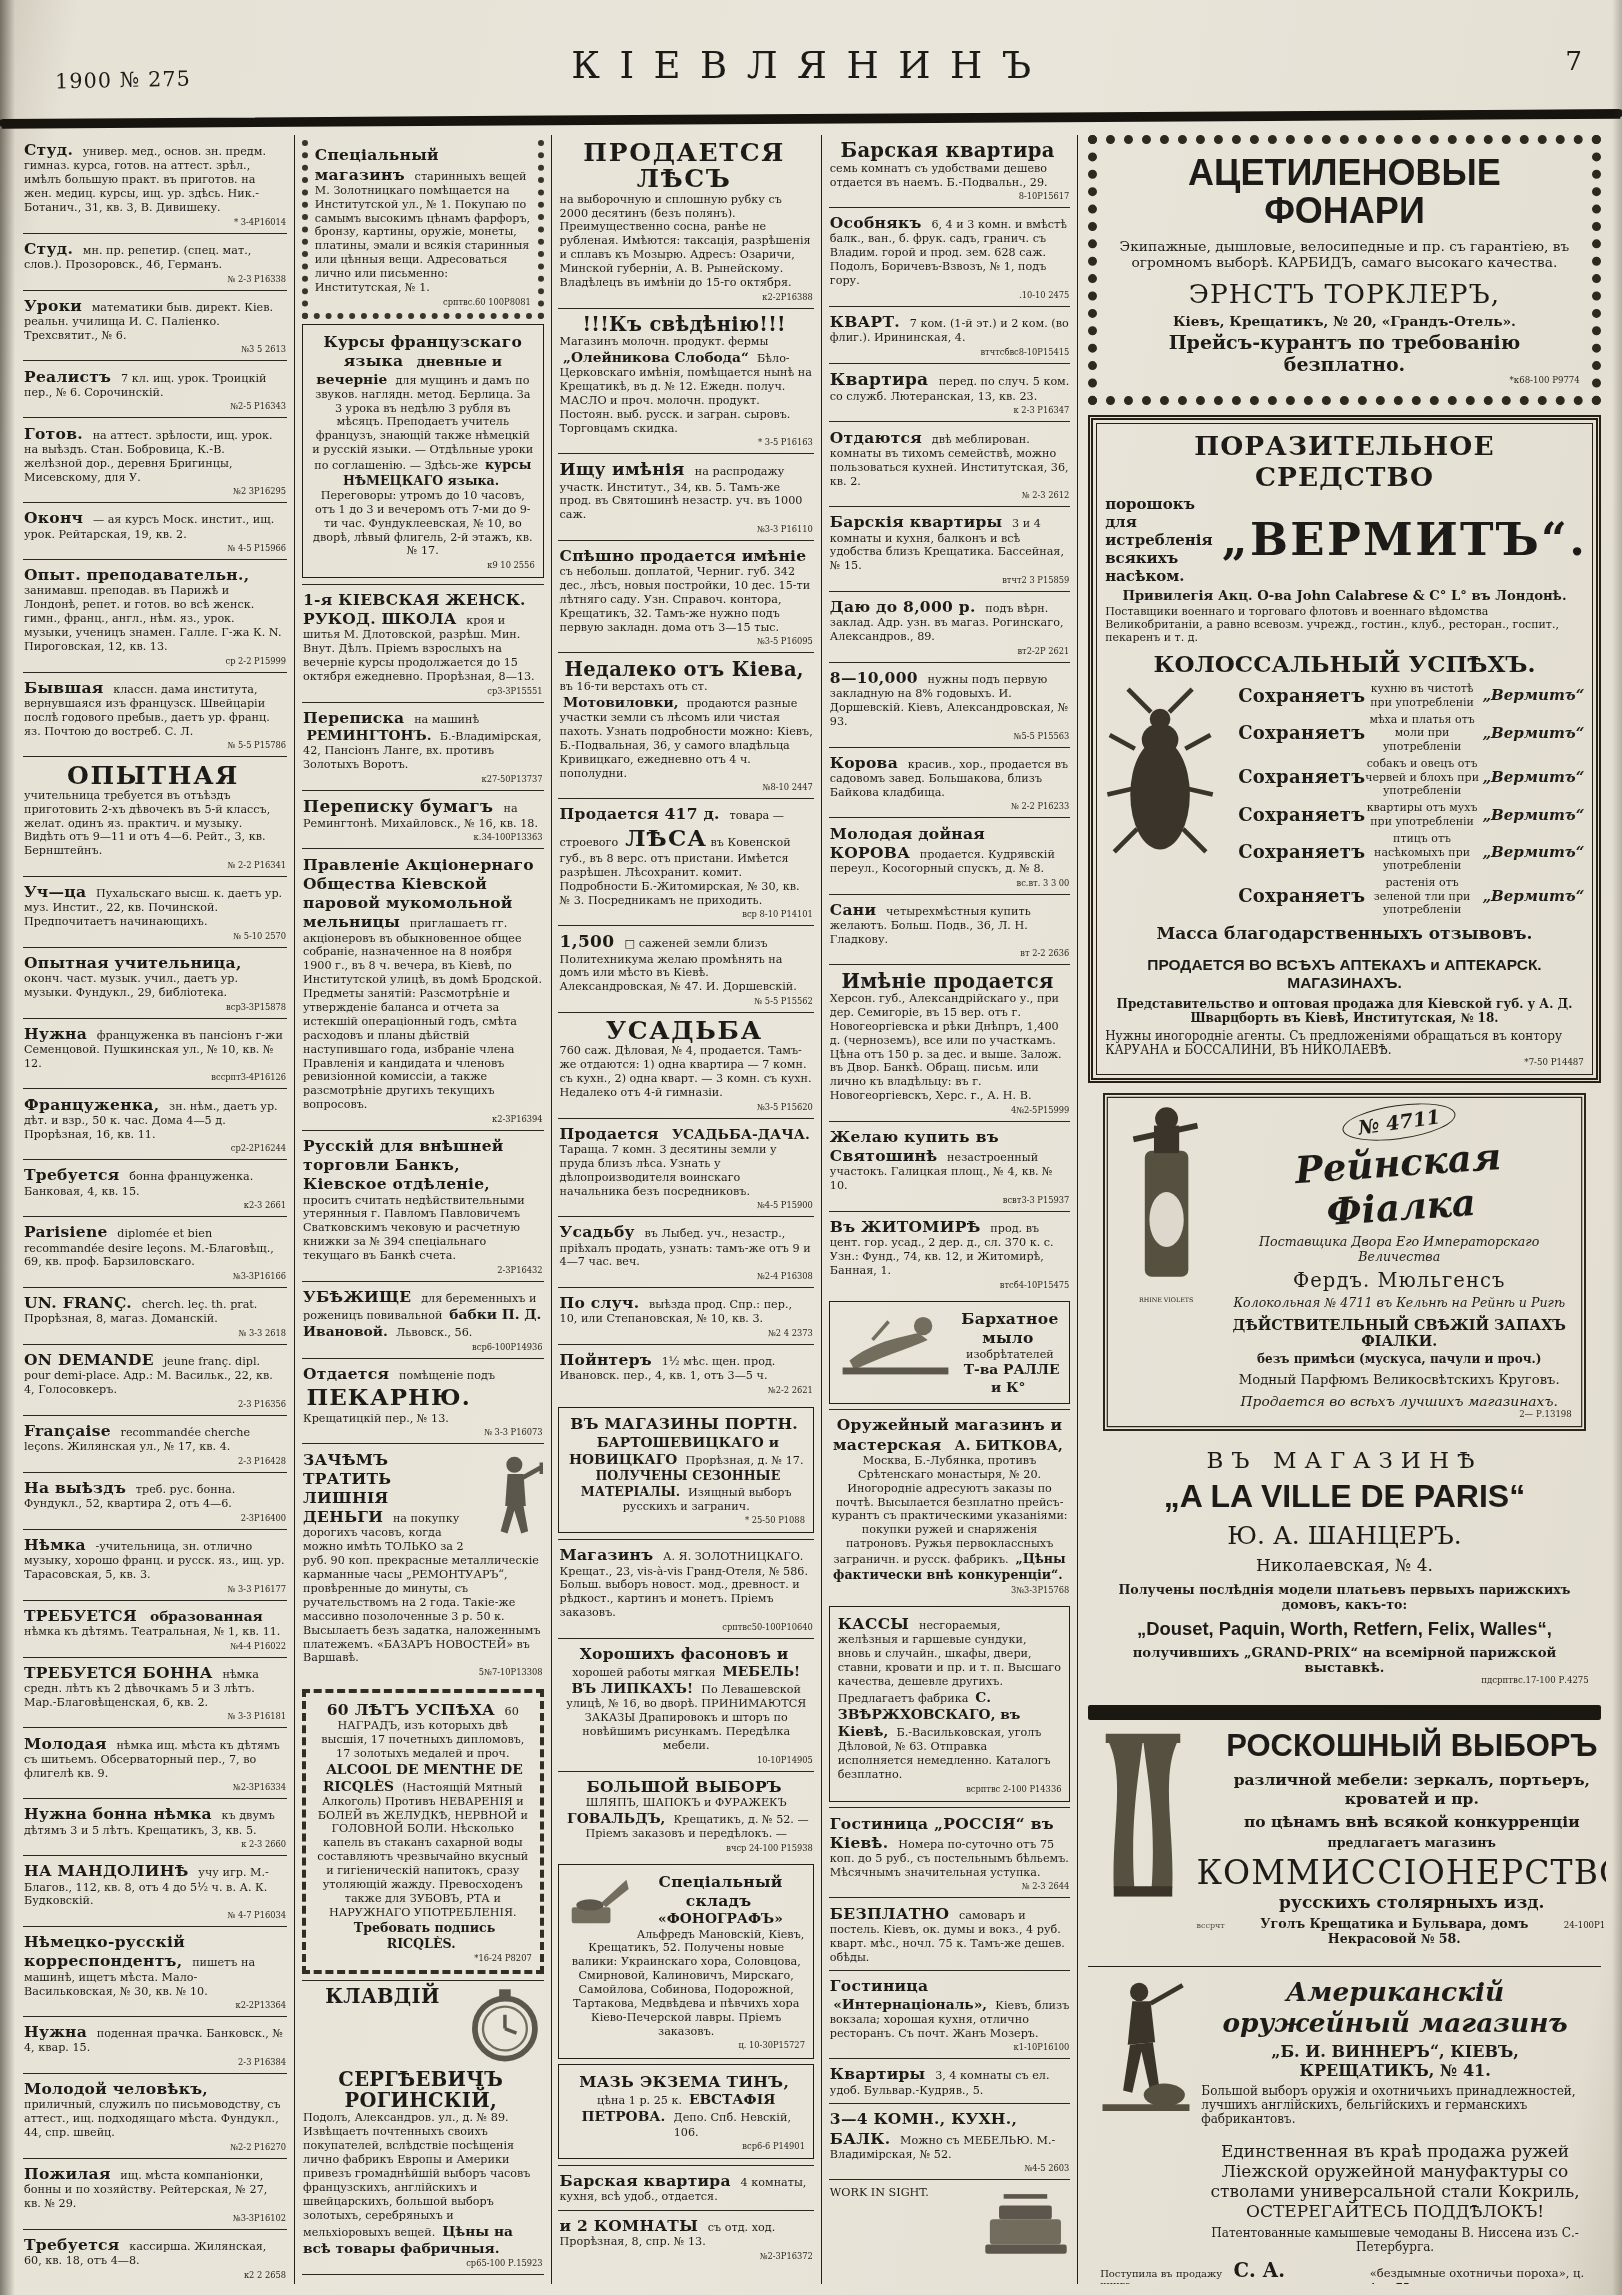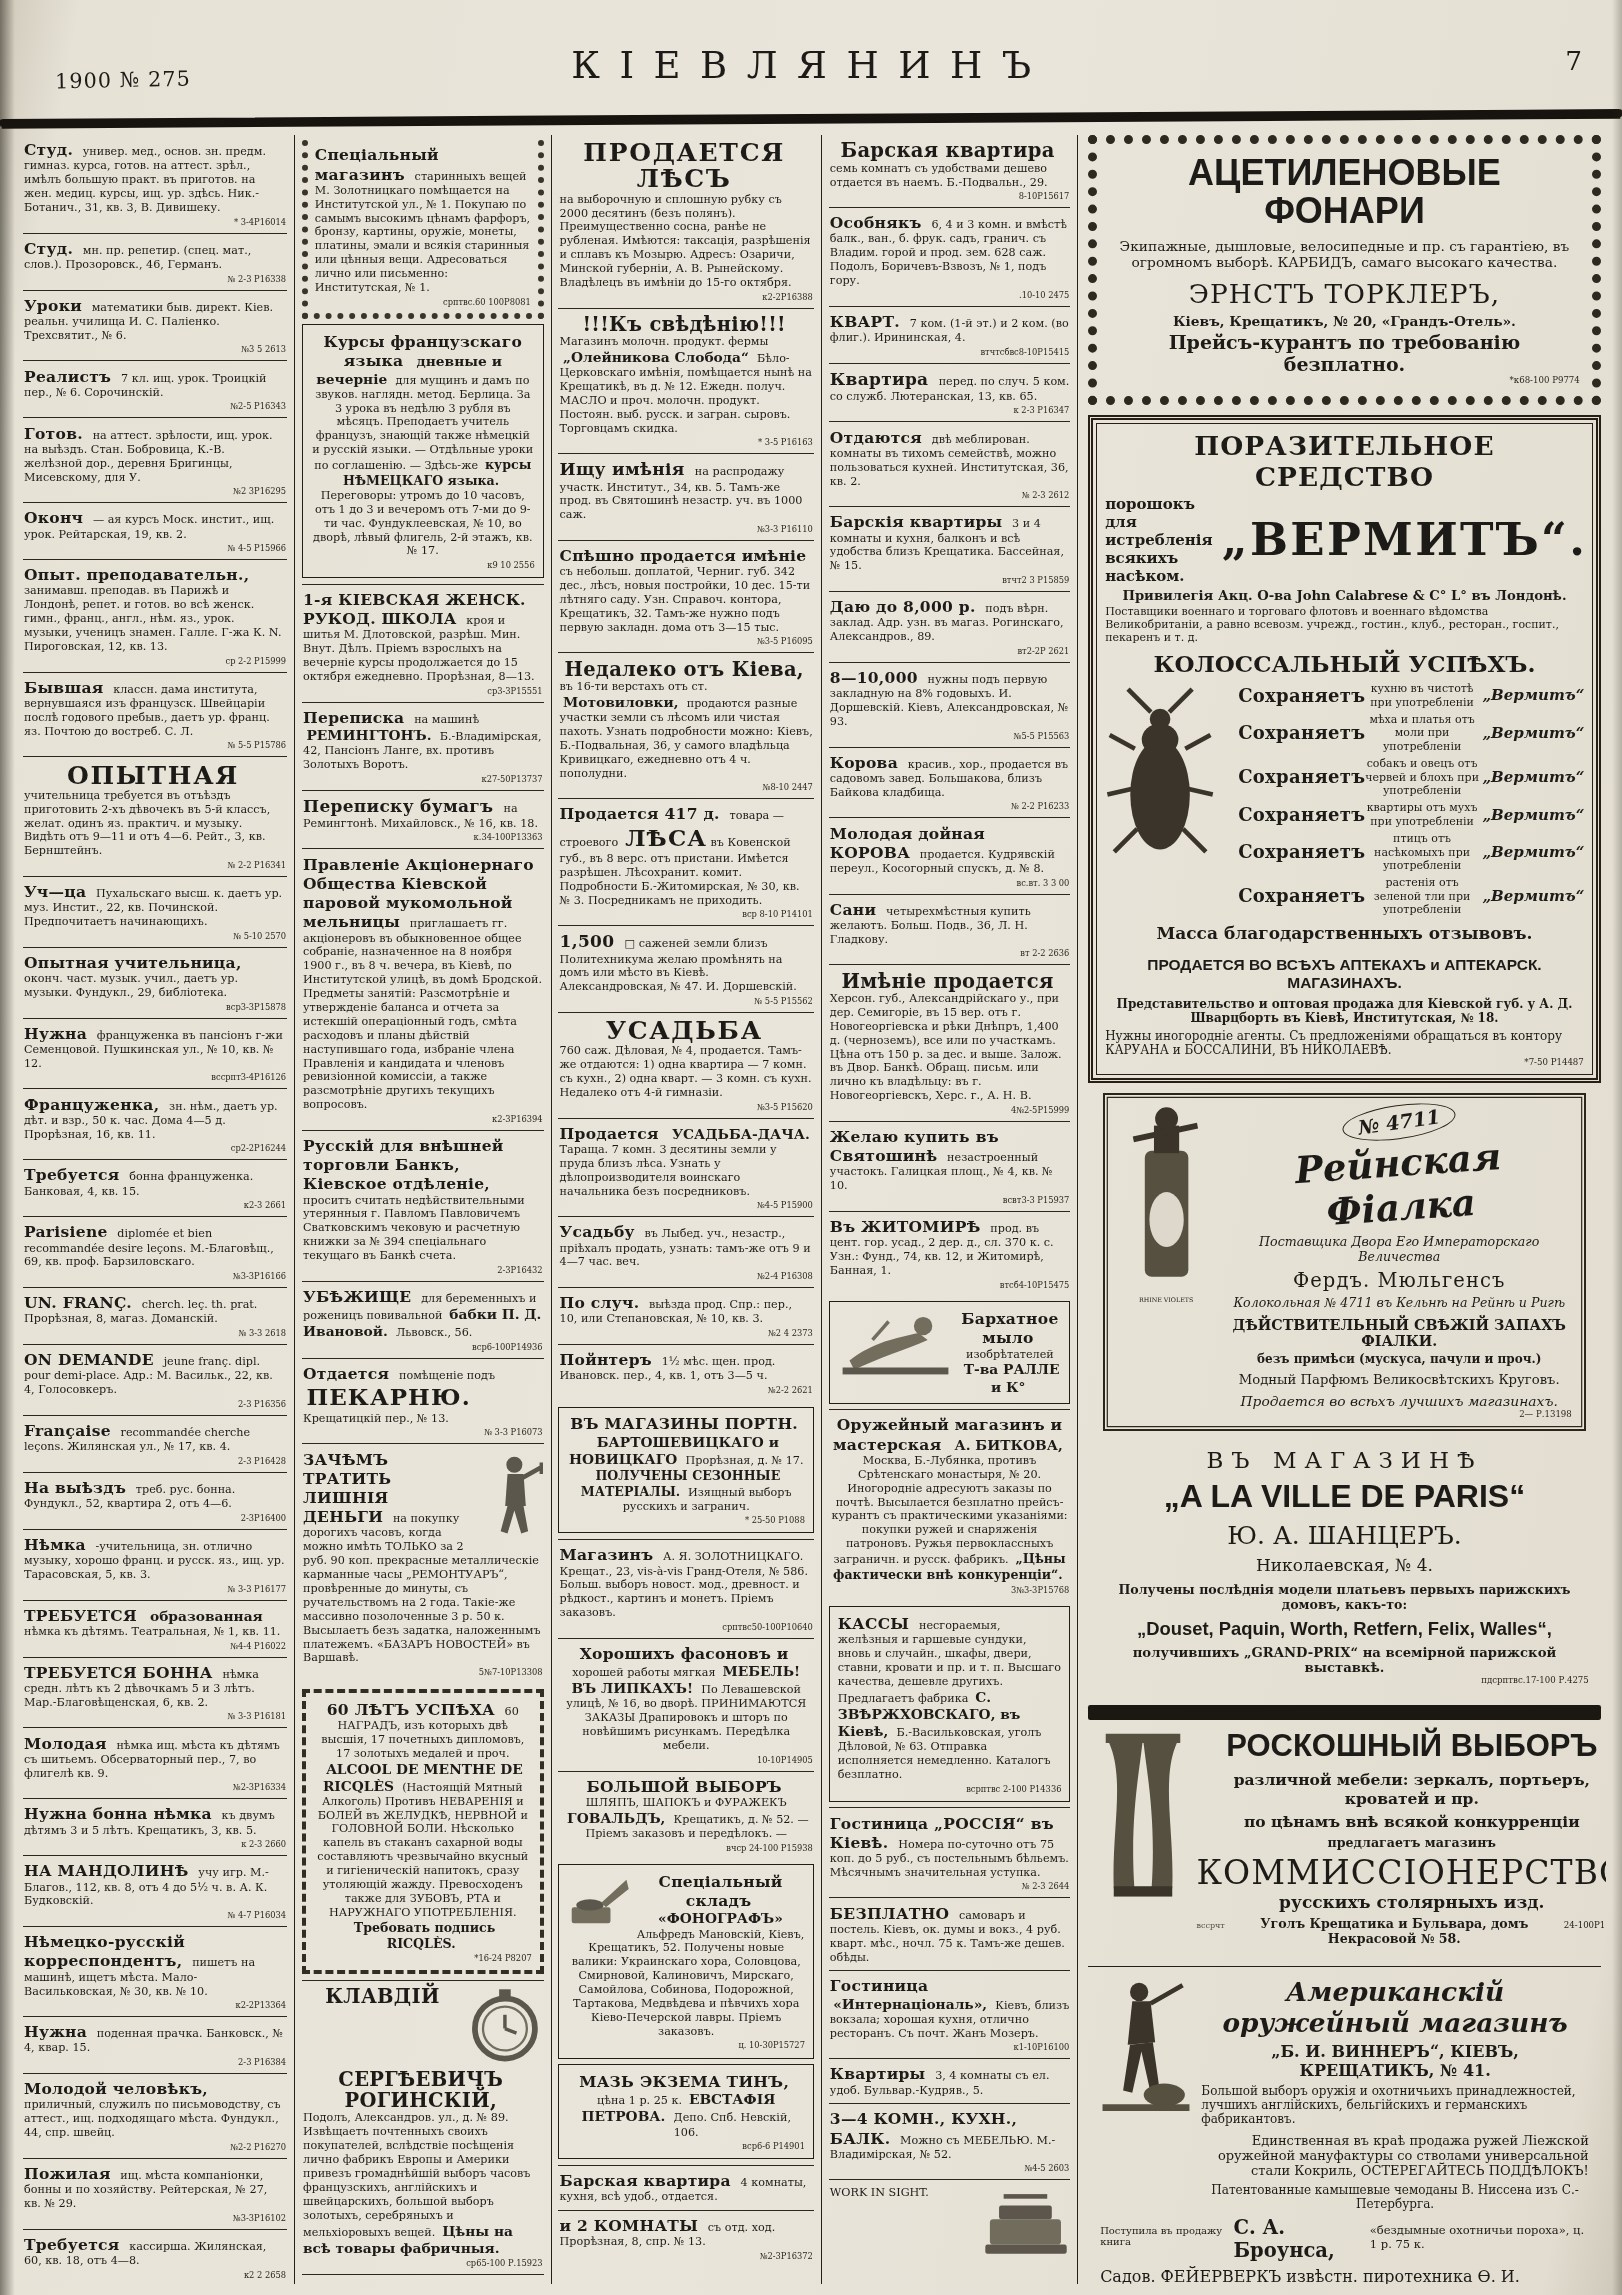--- a/index.html
+++ b/index.html
@@ -158,21 +158,21 @@
               <path class="ink2" d="M30 26 L52 6 L54 14 L34 30 Z"></path>
             </svg></span><span class="lead">Спеціальный складъ </span><span class="lead2">«ФОНОГРАФЪ» </span><span class="body2">Альфредъ Мановскій, Кіевъ, Крещатикъ, 52. Получены новые валики: Украинскаго хора, Соловцова, Смирновой, Калиновичъ, Мирскаго, Самойлова, Собинова, Подорожной, Тартакова, Медвѣдева и пѣвчихъ хора Кіево-Печерской лавры. Пріемъ заказовъ. </span><span class="ref">ц. 10-30Р15727</span></div>
         <div class="ad c-frame c-ctr"><span class="lead">МАЗЬ ЭКЗЕМА ТИНЪ, </span><span class="body">цѣна 1 р. 25 к. </span><span class="lead2">ЕВСТАФІЯ ПЕТРОВА. </span><span class="body2">Депо. Спб. Невскій, 106. </span><span class="ref">вср6-6 Р14901</span></div>
         <div class="ad "><span class="lead">Барская квартира </span><span class="body">4 комнаты, кухня, всѣ удоб., отдается. </span></div>
         <div class="ad "><span class="lead">и 2 КОМНАТЫ </span><span class="body">съ отд. ход. Прорѣзная, 8, спр. № 13. </span><span class="ref">№2-3Р16372</span></div>
       </div>
     <div class="tcol c4">
         <div class="ad c-lg"><span class="lead">Барская квартира </span><span class="body">семь комнатъ съ удобствами дешево отдается въ наемъ. Б.-Подвальн., 29. </span><span class="ref">8-10Р15617</span></div>
         <div class="ad "><span class="lead">Особнякъ </span><span class="body">6, 4 и 3 комн. и вмѣстѣ балк., ван., б. фрук. садъ, гранич. съ Владим. горой и прод. зем. 628 саж. Подолъ, Боричевъ-Взвозъ, № 1, подъ гору. </span><span class="ref">.10-10 2475</span></div>
         <div class="ad "><span class="lead">КВАРТ. </span><span class="body">7 ком. (1-й эт.) и 2 ком. (во флиг.). Ирининская, 4. </span><span class="ref">втчтсбвс8-10Р15415</span></div>
-        <div class="ad c-md"><span class="lead">Квартира </span><span class="body">перед. по случ. 5 ком. со служб. Лютеранская, 13, кв. 65. </span><span class="ref">к 2-3 Р16347</span></div>
+        <div class="ad c-md"><span class="lead">Квартира </span><span class="body">перед. по случ. 5 ком. со служб. Лютеранская, 13, кв. 23. </span><span class="ref">к 2-3 Р16347</span></div>
         <div class="ad "><span class="lead">Отдаются </span><span class="body">двѣ меблирован. комнаты въ тихомъ семействѣ, можно пользоваться кухней. Институтская, 36, кв. 2. </span><span class="ref">№ 2-3 2612</span></div>
         <div class="ad "><span class="lead">Барскія квартиры </span><span class="body">3 и 4 комнаты и кухня, балконъ и всѣ удобства близъ Крещатика. Бассейная, № 15. </span><span class="ref">втчт2 3 Р15859</span></div>
         <div class="ad "><span class="lead">Даю до 8,000 р. </span><span class="body">подъ вѣрн. заклад. Адр. узн. въ магаз. Рогинскаго, Александров., 89. </span><span class="ref">вт2-2Р 2621</span></div>
         <div class="ad "><span class="lead">8—10,000 </span><span class="body">нужны подъ первую закладную на 8% годовыхъ. И. Доршевскій. Кіевъ, Александровская, № 93. </span><span class="ref">№5-5 Р15563</span></div>
         <div class="ad "><span class="lead">Корова </span><span class="body">красив., хор., продается въ садовомъ завед. Большакова, близъ Байкова кладбища. </span><span class="ref">№ 2-2 Р16233</span></div>
         <div class="ad "><span class="lead">Молодая дойная КОРОВА </span><span class="body">продается. Кудрявскій переул., Косогорный спускъ, д. № 8. </span><span class="ref">вс.вт. 3 3 00</span></div>
         <div class="ad "><span class="lead">Сани </span><span class="body">четырехмѣстныя купить желаютъ. Больш. Подв., 36, Л. Н. Гладкову. </span><span class="ref">вт 2-2 2636</span></div>
         <div class="ad c-lg"><span class="lead">Имѣніе продается </span><span class="body">Херсон. губ., Александрійскаго у., при дер. Семигоріе, въ 15 вер. отъ г. Новогеоргіевска и рѣки Днѣпръ, 1,400 д. (черноземъ), все или по участкамъ. Цѣна отъ 150 р. за дес. и выше. Залож. въ Двор. Банкѣ. Обращ. письм. или лично къ владѣльцу: въ г. Новогеоргіевскъ, Херс. г., А. Н. В. </span><span class="ref">4№2-5Р15999</span></div>
         <div class="ad "><span class="lead">Желаю купить въ Святошинѣ </span><span class="body">незастроенный участокъ. Галицкая площ., № 4, кв. № 10. </span><span class="ref">всвт3-3 Р15937</span></div>
         <div class="ad "><span class="lead">Въ ЖИТОМИРѢ </span><span class="body">прод. въ цент. гор. усад., 2 дер. д., сл. 370 к. с. Узн.: Фунд., 74, кв. 12, и Житомирѣ, Банная, 1. </span><span class="ref">втсб4-10Р15475</span></div>
@@ -341,21 +341,21 @@
                 <path d="M44 24 L72 8" stroke="#3a342a" stroke-width="4"></path>
                 <path class="ink" d="M26 60 L20 100 L28 102 L36 66 L44 102 L52 100 L46 58 Z"></path>
                 <ellipse class="ink2" cx="56" cy="104" rx="18" ry="10"></ellipse>
                 <path class="ink2" d="M2 112 h76 v6 h-76 z"></path>
               </svg>
           </span>
           <div style="flex:1;text-align:center;">
             <div style="font-size:26.4px;font-weight:bold;font-style:italic;">Американскій оружейный магазинъ</div>
             <div style="font-size:16px;font-weight:bold;margin-top:3.4px;">„Б. И. ВИННЕРЪ“, КІЕВЪ, КРЕЩАТИКЪ, № 41.</div>
             <div style="font-size:12px;margin-top:4.6px;text-align:left;">Большой выборъ оружія и охотничьихъ принадлежностей, лучшихъ англійскихъ, бельгійскихъ и германскихъ фабрикантовъ.</div>
-            <div style="font-size:13px;margin-top:7px;text-align:right;">Единственная въ краѣ продажа ружей Ліежской оружейной мануфактуры со стволами универсальной стали Кокриль, ОСТЕРЕГАЙТЕСЬ ПОДДѢЛОКЪ!</div>
+            <div style="font-size:17px;margin-top:15px;text-align:center;">Единственная въ краѣ продажа ружей Ліежской оружейной мануфактуры со стволами универсальной стали Кокриль, ОСТЕРЕГАЙТЕСЬ ПОДДѢЛОКЪ!</div>
             <div style="font-size:12px;margin-top:4.6px;">Патентованные камышевые чемоданы В. Ниссена изъ С.-Петербурга.</div>
           </div>
         </div>
         <div style="display:flex;gap:8px;align-items:baseline;margin-top:4.6px;">
           <span style="font-size:10px;">Поступила въ продажу книга</span>
           <span style="font-size:19.5px;font-weight:bold;">С. А. Броунса,</span>
           <span style="font-size:11.5px;">«бездымные охотничьи пороха», ц. 1 р. 75 к.</span>
         </div>
         <div style="font-size:16px;margin-top:5.7px;">Садов. ФЕЙЕРВЕРКЪ извѣстн. пиротехника Ѳ. И. Смирнова.</div>
         <div style="font-size:17px;margin-top:5.7px;">Получена вязанная шерстян. одежда для Г.г. охотниковъ.</div>

